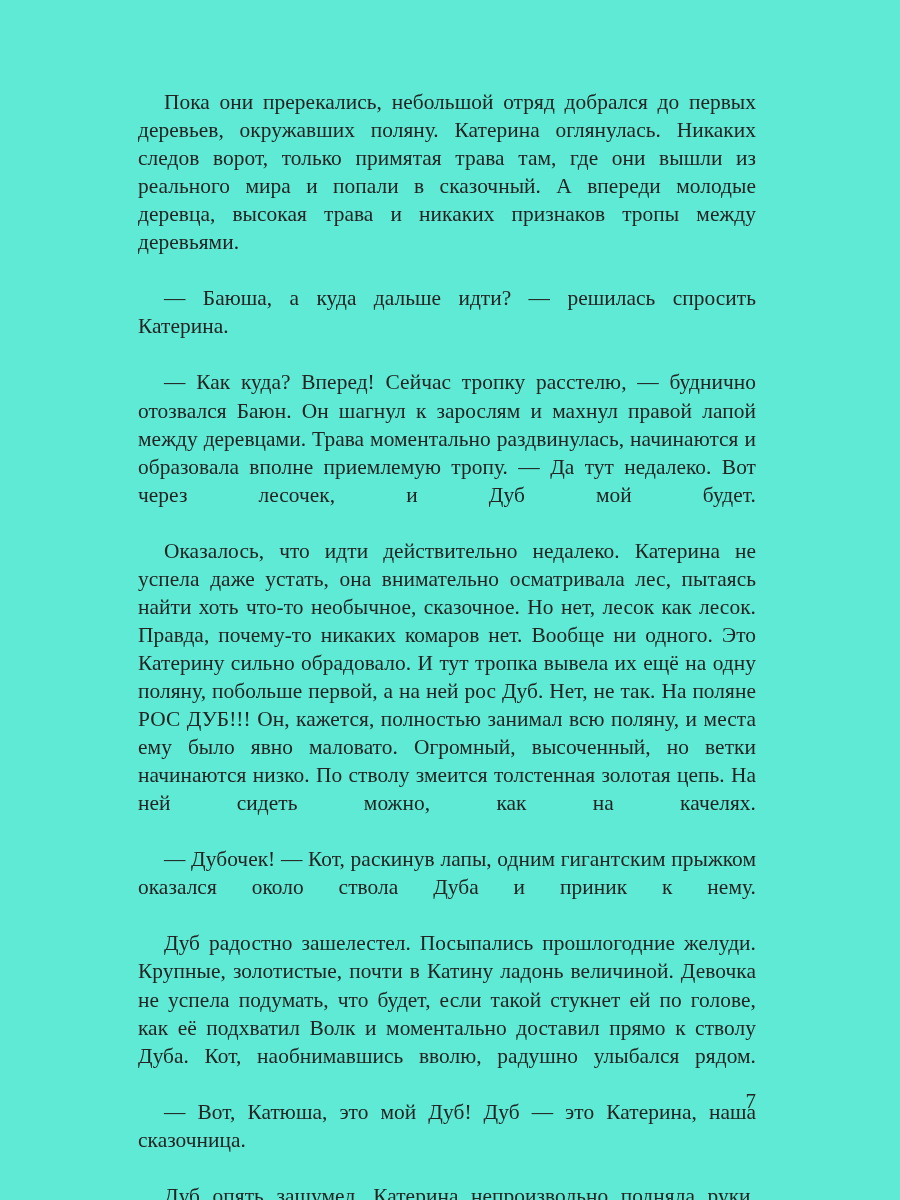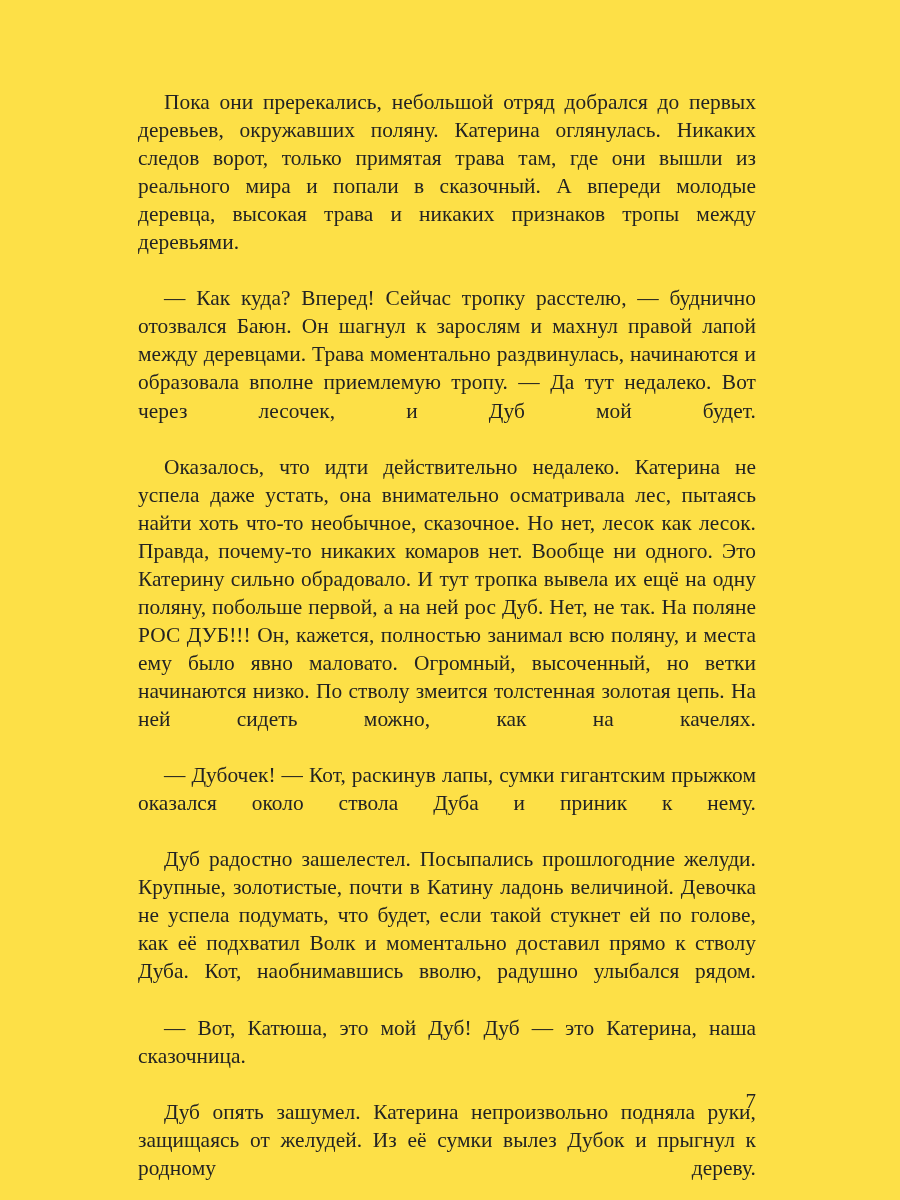--- a/index.html
+++ b/index.html
@@ -14,21 +14,21 @@
     overflow: hidden;
     font-family: "Liberation Serif", "DejaVu Serif", serif;
     color: #232323;
     -webkit-font-smoothing: antialiased;
   }
 
   .page {
     position: relative;
     width: 900px;
     height: 1200px;
-    background: #fde047;
+    background: #5eead4;
     box-sizing: border-box;
   }
 
   .text-column {
     position: absolute;
     left: 138px;
     top: 88px;
     width: 618px;
   }
 
@@ -63,23 +63,24 @@
     font-family: "Liberation Serif", "DejaVu Serif", serif;
   }
 </style>
 </head>
 <body>
 
 <div class="page">
 
   <div class="text-column">
     <p class="para">Пока они пререкались, небольшой отряд добрался до первых деревьев, окружавших поляну. Катерина оглянулась. Никаких следов ворот, только примятая трава там, где они вышли из реального мира и попали в сказочный. А впереди молодые деревца, высокая трава и никаких признаков тропы между деревьями.</p>
+    <p class="para">— Баюша, а куда дальше идти? — решилась спросить Катерина.</p>
     <p class="para">— Как куда? Вперед! Сейчас тропку расстелю, — буднично отозвался Баюн. Он шагнул к зарослям и махнул правой лапой между деревцами. Трава моментально раздвинулась, начинаются и образовала вполне приемлемую тропу. — Да тут недалеко. Вот через лесочек, и Дуб мой будет.</p>
     <p class="para">Оказалось, что идти действительно недалеко. Катерина не успела даже устать, она внимательно осматривала лес, пытаясь найти хоть что-то необычное, сказочное. Но нет, лесок как лесок. Правда, почему-то никаких комаров нет. Вообще ни одного. Это Катерину сильно обрадовало. И тут тропка вывела их ещё на одну поляну, побольше первой, а на ней рос Дуб. Нет, не так. На поляне РОС ДУБ!!! Он, кажется, полностью занимал всю поляну, и места ему было явно маловато. Огромный, высоченный, но ветки начинаются низко. По стволу змеится толстенная золотая цепь. На ней сидеть можно, как на качелях.</p>
-    <p class="para">— Дубочек! — Кот, раскинув лапы, сумки гигантским прыжком оказался около ствола Дуба и приник к нему.</p>
+    <p class="para">— Дубочек! — Кот, раскинув лапы, одним гигантским прыжком оказался около ствола Дуба и приник к нему.</p>
     <p class="para">Дуб радостно зашелестел. Посыпались прошлогодние желуди. Крупные, золотистые, почти в Катину ладонь величиной. Девочка не успела подумать, что будет, если такой стукнет ей по голове, как её подхватил Волк и моментально доставил прямо к стволу Дуба. Кот, наобнимавшись вволю, радушно улыбался рядом.</p>
     <p class="para">— Вот, Катюша, это мой Дуб! Дуб — это Катерина, наша сказочница.</p>
     <p class="para">Дуб опять зашумел. Катерина непроизвольно подняла руки, защищаясь от желудей. Из её сумки вылез Дубок и прыгнул к родному дереву.</p>
 
   </div>
 
   <div class="page-number">7</div>
 
 </div>
 

